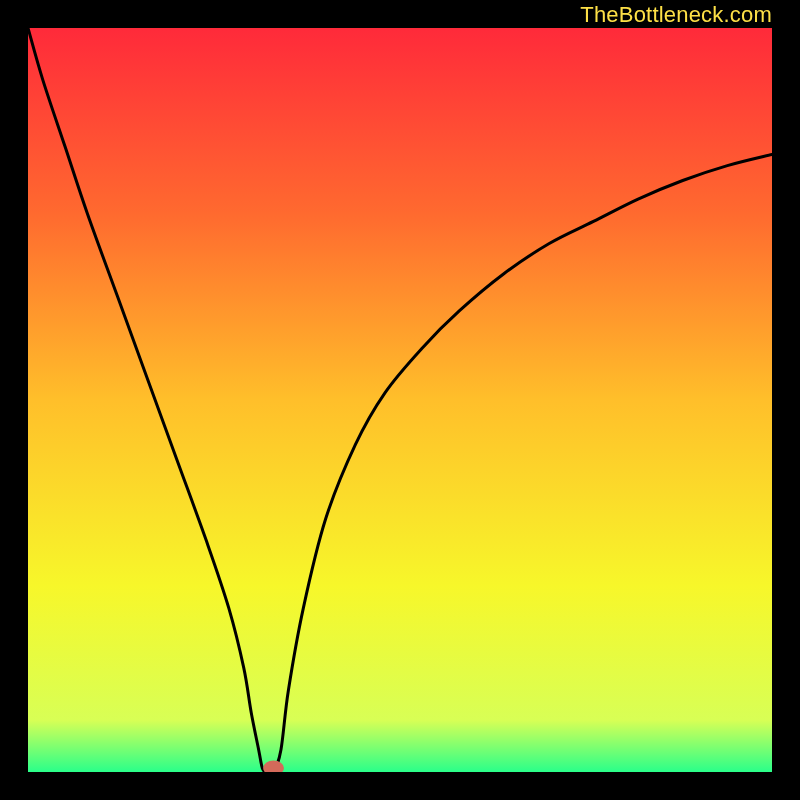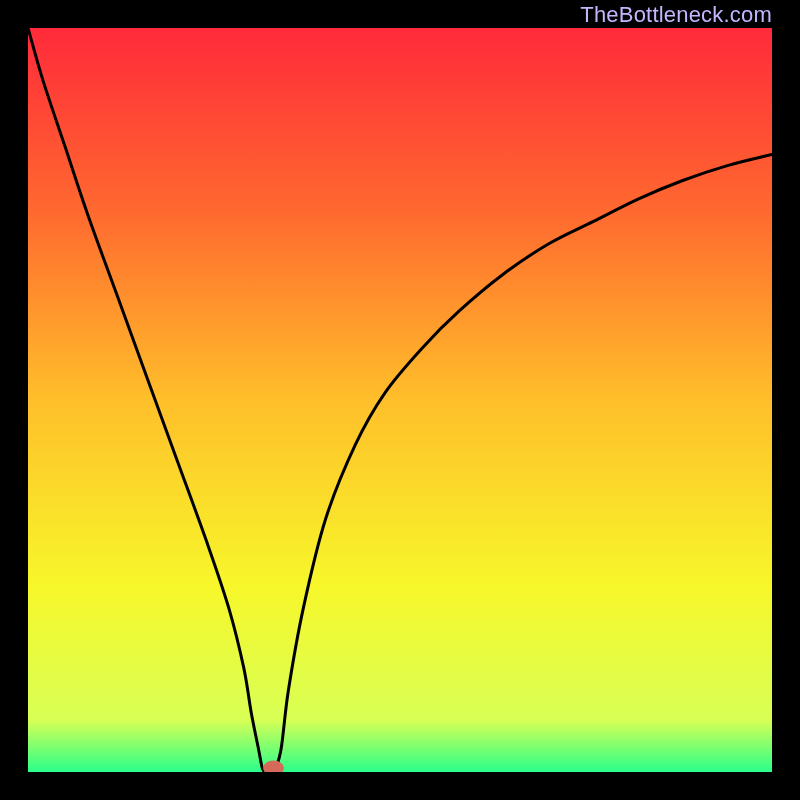--- a/index.html
+++ b/index.html
@@ -16,21 +16,21 @@
     left: 0;
     top: 0;
     width: 800px;
     height: 800px;
     background: #000;
   }
   .watermark {
     position: absolute;
     top: 2px;
     right: 28px;
-    color: #c4b5fd;
+    color: #fde047;
     font-size: 22px;
     font-weight: 500;
     letter-spacing: 0.2px;
     user-select: none;
   }
   .plot {
     position: absolute;
     left: 28px;
     top: 28px;
     width: 744px;

